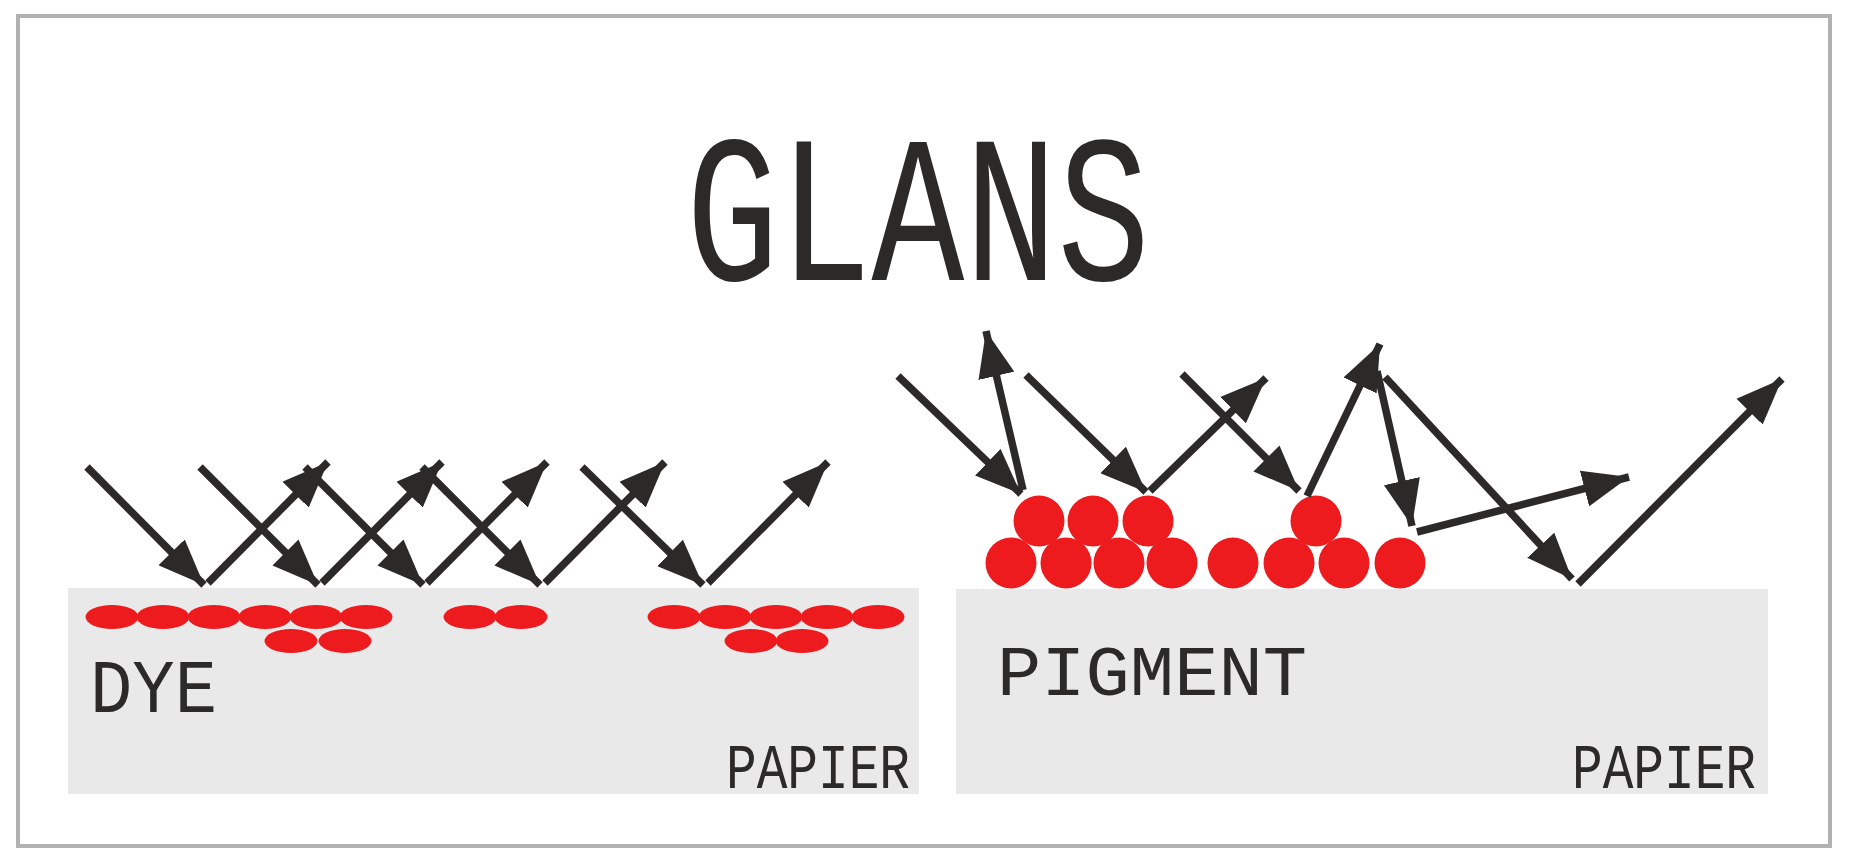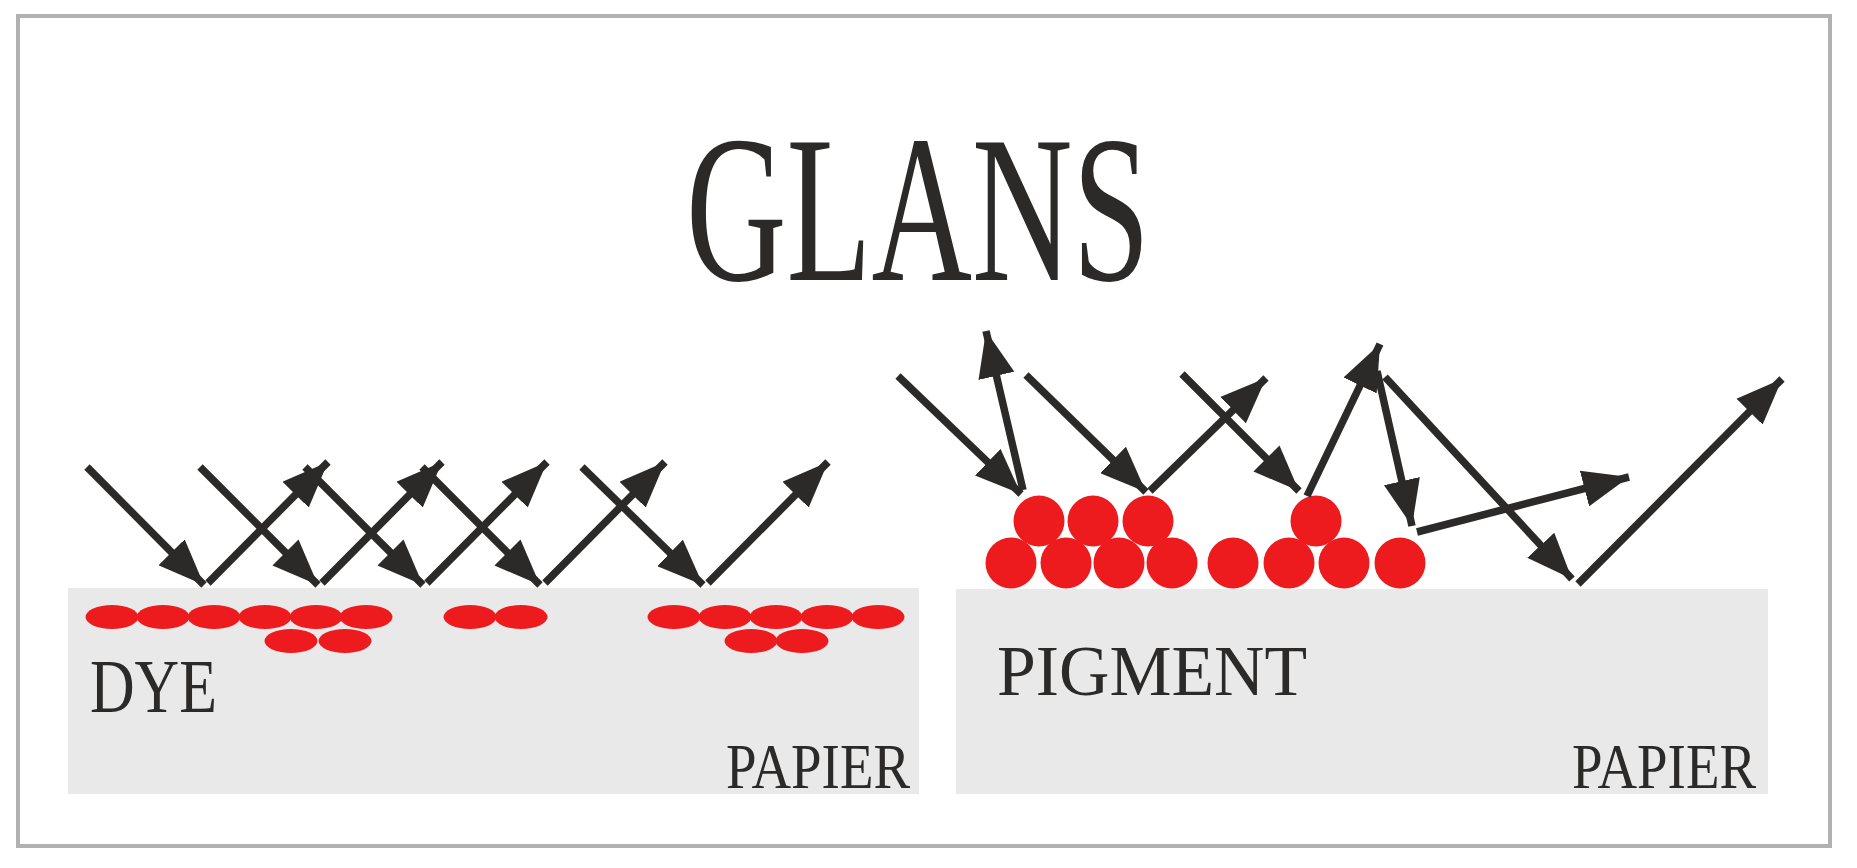--- a/index.html
+++ b/index.html
@@ -1,17 +1,17 @@
 <!DOCTYPE html>
 <html style="--bg: #ffffff; --frame: #b1b1b1; --paper: #e9e9e9; --ink: #2b2a29; --red: #ee1b1e;"><head>
 <meta charset="utf-8">
 <style>
   html,body{margin:0;padding:0;background:#fff;}
   #stage{position:relative;width:1857px;height:868px;background:var(--bg,#fff);overflow:hidden;
-         font-family:Liberation Serif, serif;}
+         font-family:Liberation Mono, monospace;}
   svg{position:absolute;left:0;top:0;}
   .frame{fill:none;stroke:var(--frame,#b1b1b1);stroke-width:4;}
   .block{fill:var(--paper,#e9e9e9);}
   .ray{stroke:var(--ink,#2b2a29);stroke-width:7.5;fill:none;}
   .dot{fill:var(--red,#ee1b1e);}
   .ttl{fill:var(--ink,#2b2a29);font-weight:300;letter-spacing:0px;}
   .lbl{fill:var(--ink,#2b2a29);font-weight:400;}
   .head{fill:var(--ink,#2b2a29);}
 </style>
 </head>

